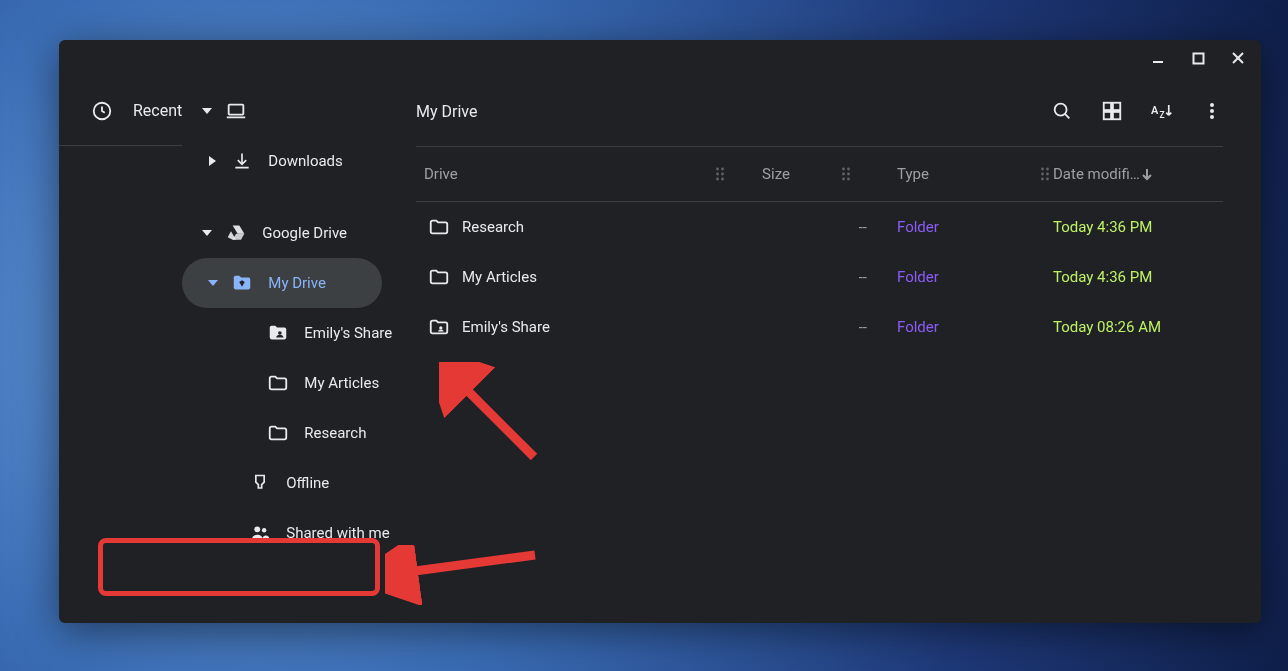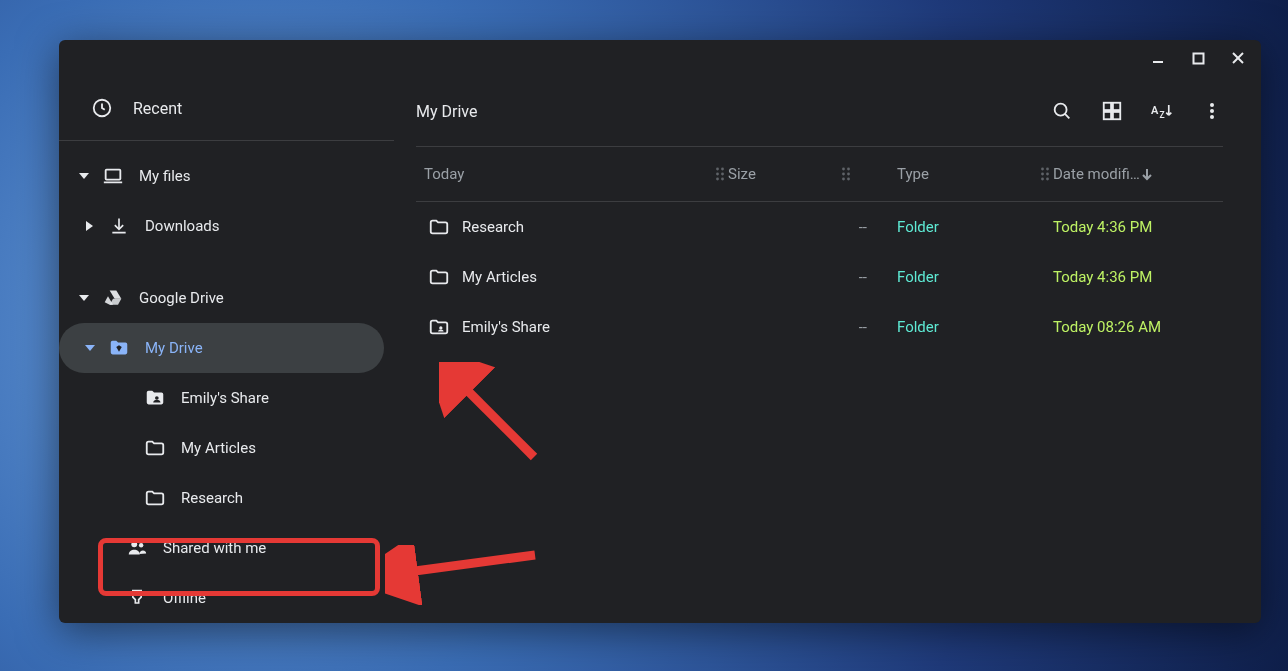--- a/index.html
+++ b/index.html
@@ -39,21 +39,21 @@
   .content-area {
     flex: 1;
     display: flex;
     min-height: 0;
   }
   
   .sidebar {
     width: 335px;
     border-right: none;
     display: flex;
-    flex-direction: column;
+    flex-direction: row;
     padding-left: 0;
     overflow: hidden;
   }
   .sidebar-toprow {
     height: 70px;
     display: flex;
     align-items: center;
     padding-left: 32px;
     border-bottom: 1px solid #3c3d40;
     gap: 20px;
@@ -119,36 +119,36 @@
     display:flex;
     align-items:center;
     height: 56px;
     border-top: 1px solid #3c3d40;
     border-bottom: 1px solid #3c3d40;
     color:#9aa0a6;
     font-size:15px;
     position: relative;
   }
   .col-name { flex:1; padding-left: 8px;}
-  .col-size { width: 110px; text-align:left; padding-right: 14px;}
+  .col-size { width: 110px; text-align:center; padding-right: 14px;}
   .col-type { width: 140px; margin-left: 43px; }
   .col-date { width: 170px; display:flex; align-items:center; gap:0;}
   .grip { color:#5f6368; width:16px; display:flex; justify-content:center;}
   .file-row {
     display:flex;
     align-items:center;
     height: 50px;
     color:#e8eaed;
     font-size:15px;
     border-bottom: none;
   }
   .file-row .ficon { width: 46px; display:flex; justify-content:center; color:#e8eaed;}
   .file-row .fname { flex:1; }
   .file-row .fsize { width:110px; text-align:right; color:#9aa0a6; padding-right:14px;}
-  .file-row .ftype { width:140px; color:#5eead4;}
+  .file-row .ftype { width:140px; color:#8b5cf6;}
   .file-row .fdate { width:170px; color:#bef264;}
   .arrow-annot {
     position:absolute;
     pointer-events:none;
   }
   svg { display:block; }
 </style>
 </head>
 <body>
 
@@ -193,21 +193,20 @@
             <svg width="10" height="10" viewBox="0 0 10 10">
                 <polygon points="0,2 10,2 5,8" fill="currentColor"></polygon>
               </svg>
           </span>
           <span class="icon-slot" style="margin-left:10px">
             <svg width="22" height="22" viewBox="0 0 24 24" fill="none" stroke="currentColor" stroke-width="2">
                 <rect x="4" y="5" width="16" height="11" rx="1"></rect>
                 <line x1="2" y1="19" x2="22" y2="19"></line>
               </svg>
           </span>
-          <span class="label">My files</span>
         </div>
 
         <div class="tree-row indent-1">
           <span class="chev">
             <svg width="8" height="10" viewBox="0 0 8 10">
                 <polygon points="0,0 7,5 0,10" fill="currentColor"></polygon>
               </svg>
           </span>
           <span class="icon-slot" style="margin-left:10px">
             <svg width="20" height="20" viewBox="0 0 24 24" fill="none" stroke="currentColor" stroke-width="2">
@@ -273,43 +272,43 @@
           <span class="label">My Articles</span>
         </div>
 
         <div class="tree-row indent-3">
           <span class="icon-slot">
             <svg width="22" height="22" viewBox="0 0 24 24" fill="none" stroke="currentColor" stroke-width="2">
                 <path d="M3 7a2 2 0 012-2h4l2 2h8a2 2 0 012 2v8a2 2 0 01-2 2H5a2 2 0 01-2-2V7z"></path>
               </svg>
           </span>
           <span class="label">Research</span>
+        </div>
+
+        <div class="tree-row indent-2">
+          <span class="icon-slot">
+            <svg width="20" height="20" viewBox="0 0 24 24" fill="none" stroke="currentColor" stroke-width="2">
+                <path d="M7 3h10v8l-3 3v4h-4v-4l-3-3V3z"></path>
+              </svg>
+          </span>
+          <span class="label">Offline</span>
         </div>
 
         <div class="tree-row indent-2" style="position:relative">
           <span class="icon-slot">
             <svg width="22" height="22" viewBox="0 0 24 24" fill="currentColor">
                 <circle cx="9" cy="8" r="3.2"></circle>
                 <circle cx="16.5" cy="9" r="2.4"></circle>
                 <path d="M3 19c0-2.8 2.7-5 6-5s6 2.2 6 5"></path>
                 <path d="M14.5 18.5c.2-2.1 1.8-3.8 4-3.8s3.5 1.5 3.5 3.3"></path>
               </svg>
           </span>
           <span class="label">Shared with me</span>
         </div>
 
-        <div class="tree-row indent-2">
-          <span class="icon-slot">
-            <svg width="20" height="20" viewBox="0 0 24 24" fill="none" stroke="currentColor" stroke-width="2">
-                <path d="M7 3h10v8l-3 3v4h-4v-4l-3-3V3z"></path>
-              </svg>
-          </span>
-          <span class="label">Offline</span>
-        </div>
-
       </div>
     </div>
 
     <div class="main">
 
       <div class="breadcrumb-bar">
         <div class="breadcrumb-title">My Drive</div>
         <div class="toolbar">
           <div class="tbtn">
             <svg width="22" height="22" viewBox="0 0 24 24" fill="none" stroke="currentColor" stroke-width="2">
@@ -336,21 +335,21 @@
             <svg width="20" height="20" viewBox="0 0 20 20" fill="currentColor">
                 <circle cx="10" cy="4" r="2"></circle>
                 <circle cx="10" cy="10" r="2"></circle>
                 <circle cx="10" cy="16" r="2"></circle>
               </svg>
           </div>
         </div>
       </div>
 
       <div class="table-header">
-        <div class="col-name"><span>Today</span></div>
+        <div class="col-name"><span>Drive</span></div>
         <div class="grip">
           <svg width="10" height="16" viewBox="0 0 10 16" fill="currentColor">
               <circle cx="2.5" cy="3" r="1.4"></circle>
               <circle cx="7.5" cy="3" r="1.4"></circle>
               <circle cx="2.5" cy="8" r="1.4"></circle>
               <circle cx="7.5" cy="8" r="1.4"></circle>
               <circle cx="2.5" cy="13" r="1.4"></circle>
               <circle cx="7.5" cy="13" r="1.4"></circle>
             </svg>
         </div>

